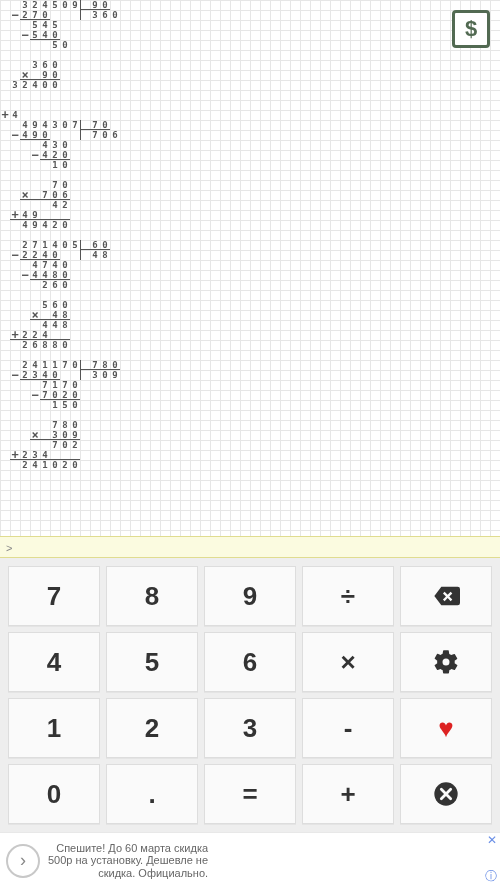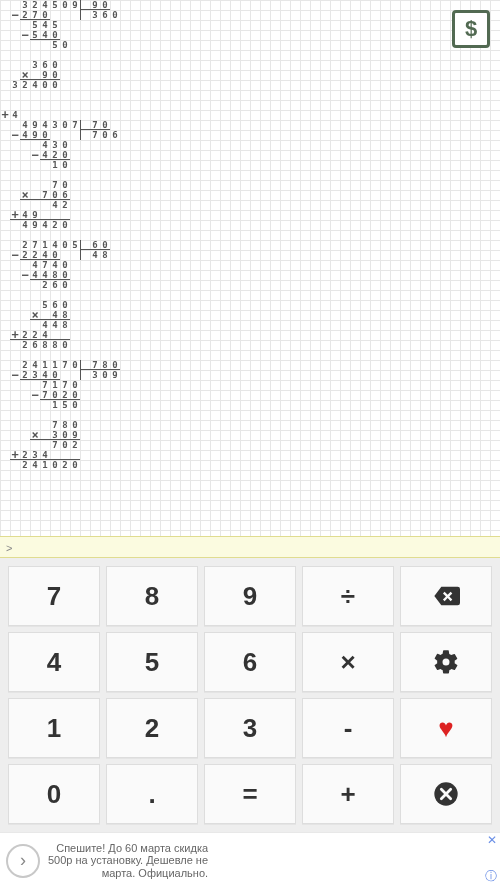--- a/index.html
+++ b/index.html
@@ -276,19 +276,19 @@
           <path stroke="#fafafa" stroke-width="2.4" d="M8 8l8 8M16 8l-8 8" stroke-linecap="round"></path>
         </svg>
       </div>
     </div>
 
 <div class="ad">
   <div class="go">›</div>
   <div class="small">
     <div>Спешите! До 60 марта скидка</div>
     <div>500р на установку. Дешевле не</div>
-    <div>марта. Официально.</div>
+    <div>скидка. Официально.</div>
   </div>
   <div class="x">✕</div>
   <div class="i">ⓘ</div>
 </div>
 
 </div>
 
 </body></html>

